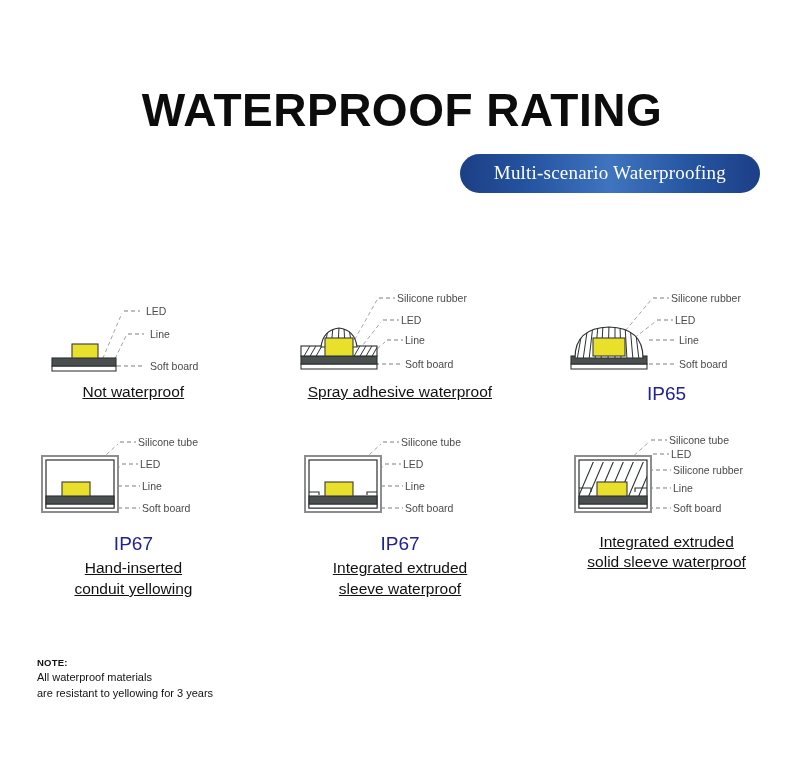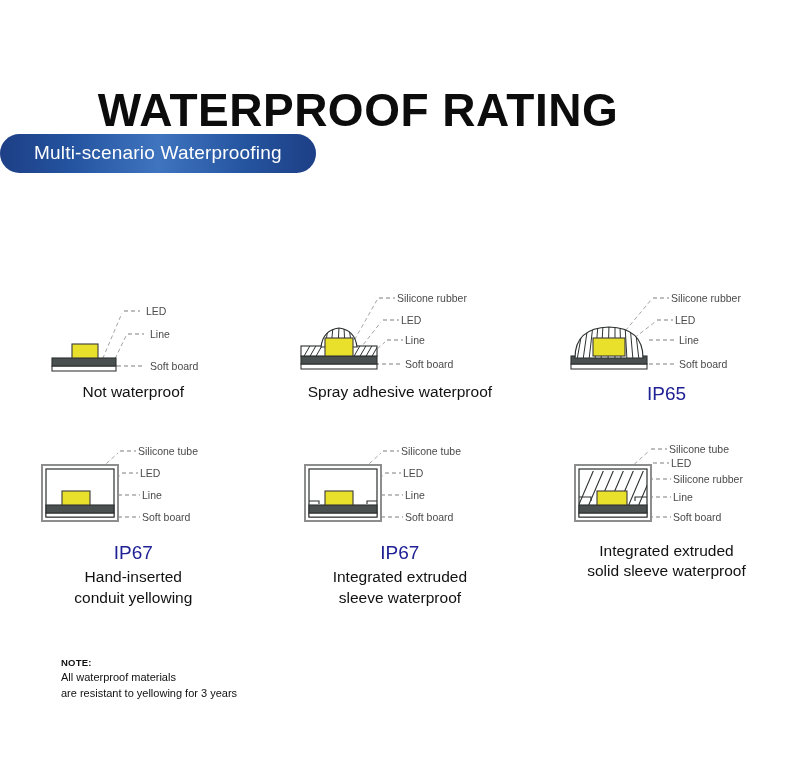--- a/index.html
+++ b/index.html
@@ -24,33 +24,36 @@
     background: #ffffff;
   }
 
   
   .header {
     position: absolute;
     left: 0;
     top: 86px;
     width: 716px;
     text-align: center;
+    padding-left: 44px;
   }
   .main-title {
     font-size: 46px;
     font-weight: bold;
     letter-spacing: 0.5px;
     color: #0c0c0c;
     line-height: 1.05;
     margin: 0;
     font-family: "Liberation Sans", sans-serif;
   }
   .badge-wrap {
+    margin-top: 20px;
     display: flex;
-    justify-content: flex-start;
+    justify-content: flex-end;
+    font-family: Liberation Serif, serif;
   }
   .badge {
     display: inline-block;
     padding: 7px 34px 8px 34px;
     border-radius: 20px;
     background: linear-gradient(90deg,
         #1d3f86 0%,
         #24539f 22%,
         #3f74bf 50%,
         #25549f 78%,
@@ -66,21 +69,21 @@
   .grid {
     position: absolute;
     left: 0;
     top: 280px;
     width: 800px;
   }
   .row {
     display: flex;
     width: 800px;
   }
-  .row.row-2 { margin-top: 32px; }
+  .row.row-2 { margin-top: 23px; justify-content: center; }
   .cell {
     width: 266.6px;
     position: relative;
   }
 
   .figure {
     position: relative;
     height: 100px;
     width: 266.6px;
   }
@@ -102,29 +105,29 @@
     margin-top: 2px;
     line-height: 1.3;
   }
   .ip-desc {
     text-align: center;
     color: #111111;
     font-size: 15.5px;
     line-height: 1.32;
     margin-top: 2px;
     white-space: pre-line;
+    text-decoration: underline;
   }
 
   
   .note {
     position: absolute;
     left: 37px;
     top: 656px;
     width: 320px;
-    margin-left: 24px;
   }
   .note-title {
     font-size: 9.5px;
     font-weight: bold;
     color: #111111;
     letter-spacing: 0.2px;
     line-height: 1.45;
   }
   .note-line {
     font-size: 11px;

